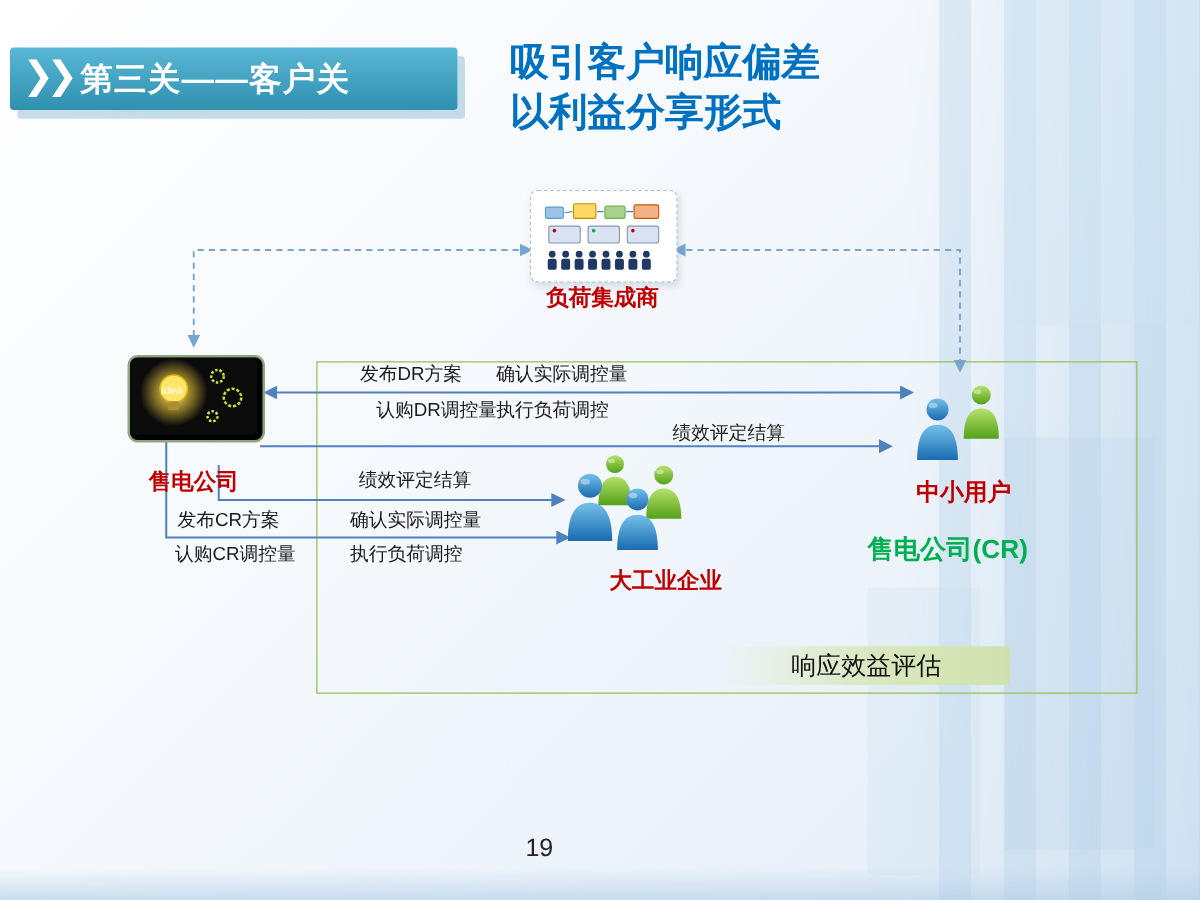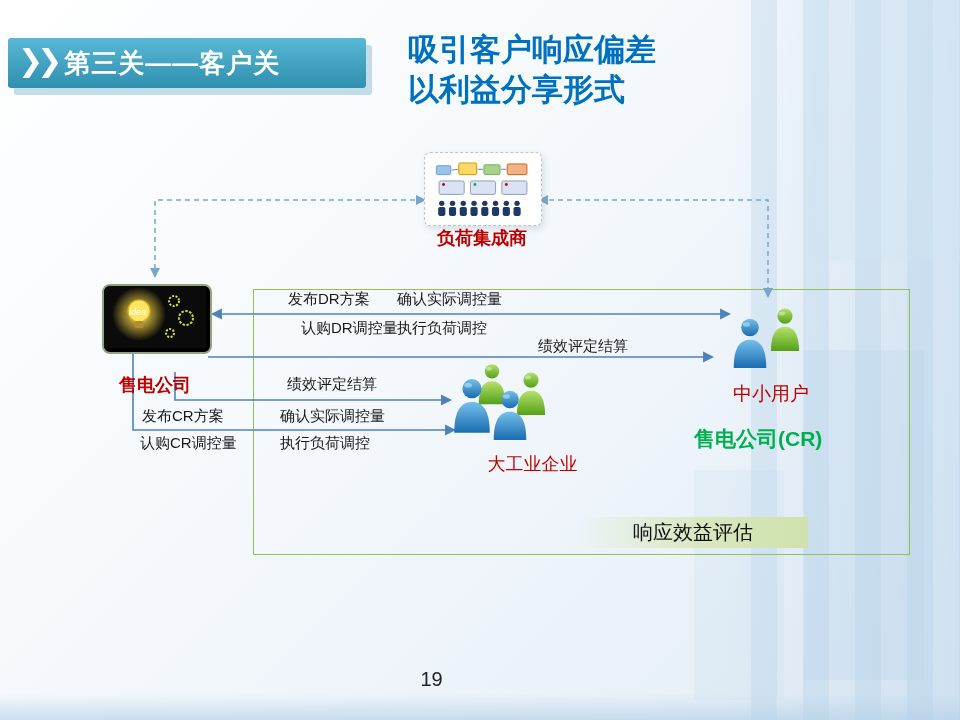--- a/index.html
+++ b/index.html
@@ -44,21 +44,21 @@
     border:2px solid #8fa57f;border-radius:8px;overflow:hidden;background:#000;}
   .retail-label{position:absolute;left:95px;top:353px;width:120px;z-index:4;text-align:center;
     color:#C00000;font-size:18px;font-weight:bold;white-space:nowrap;margin-top:20px;}
 
   
   .green-frame{position:absolute;left:253px;top:289px;width:655px;height:264px;z-index:1;
     border:1.5px solid #93c254;background:transparent;}
 
   .flow-text{position:absolute;z-index:3;font-size:15px;color:#1a1a1a;white-space:nowrap;}
 
-  .node-label{position:absolute;z-index:4;text-align:center;color:#C00000;font-weight:normal;white-space:nowrap;}
+  .node-label{position:absolute;z-index:4;text-align:center;color:#C00000;font-weight:bold;white-space:nowrap;}
   .label-large-industry{left:470px;top:452px;width:125px;font-size:18px;}
   .label-small-users{left:716px;top:381px;width:110px;font-size:19px;}
 
   .deviation-label{position:absolute;left:694px;top:425px;width:170px;z-index:3;
     color:#00B050;font-size:21px;font-weight:bold;white-space:nowrap;}
 
   .benefit-bar{position:absolute;left:578px;top:517px;width:230px;height:31px;z-index:3;
     display:flex;align-items:center;justify-content:center;
     background:linear-gradient(90deg,rgba(216,231,188,0) 0%,#d9e8bd 55%,#cfe2ad 100%);}
   .benefit-bar span{color:#111;font-size:20px;white-space:nowrap;}

